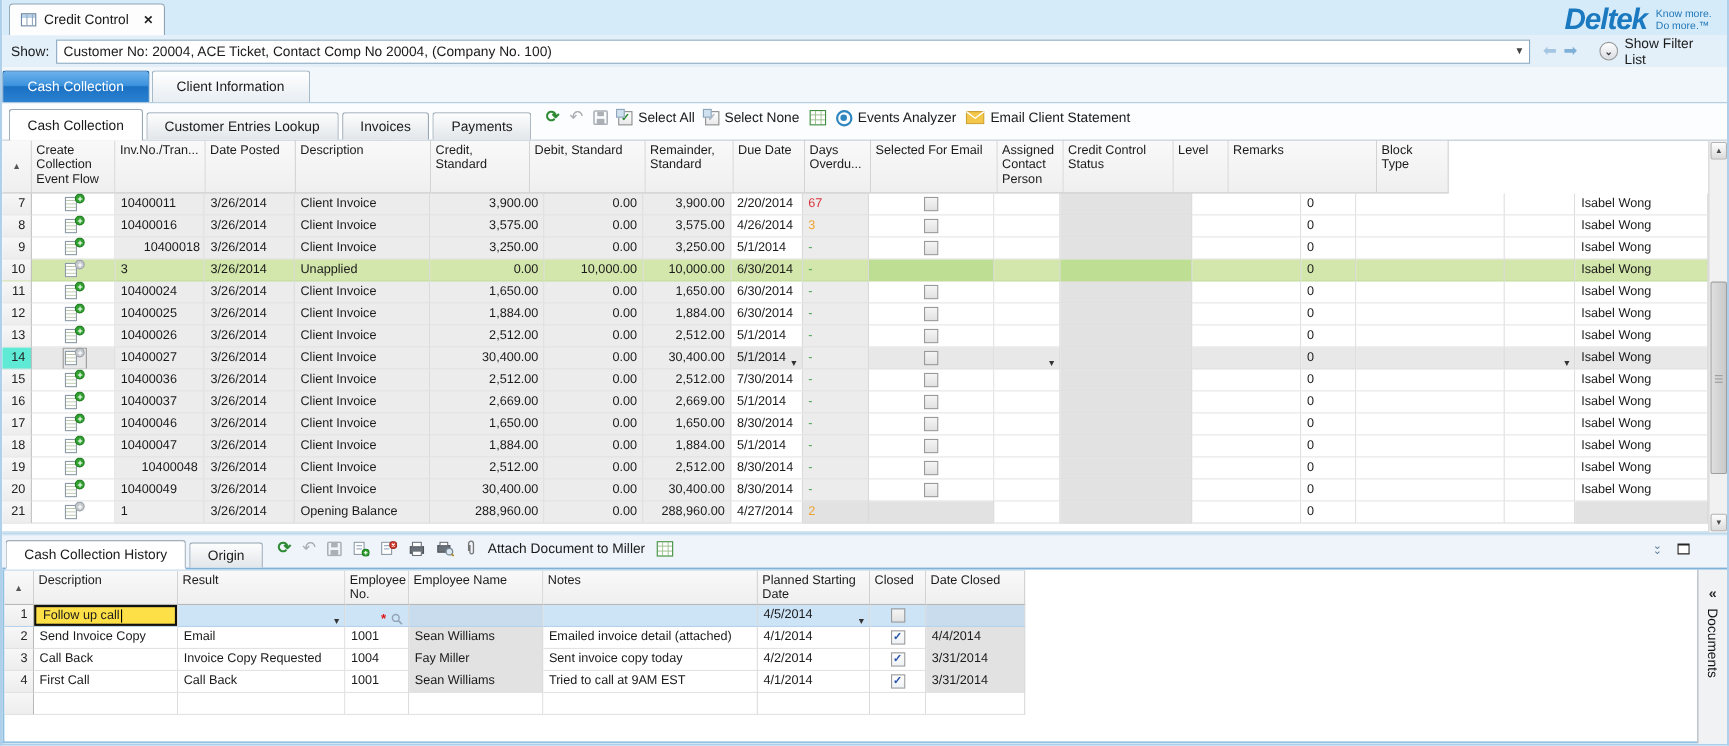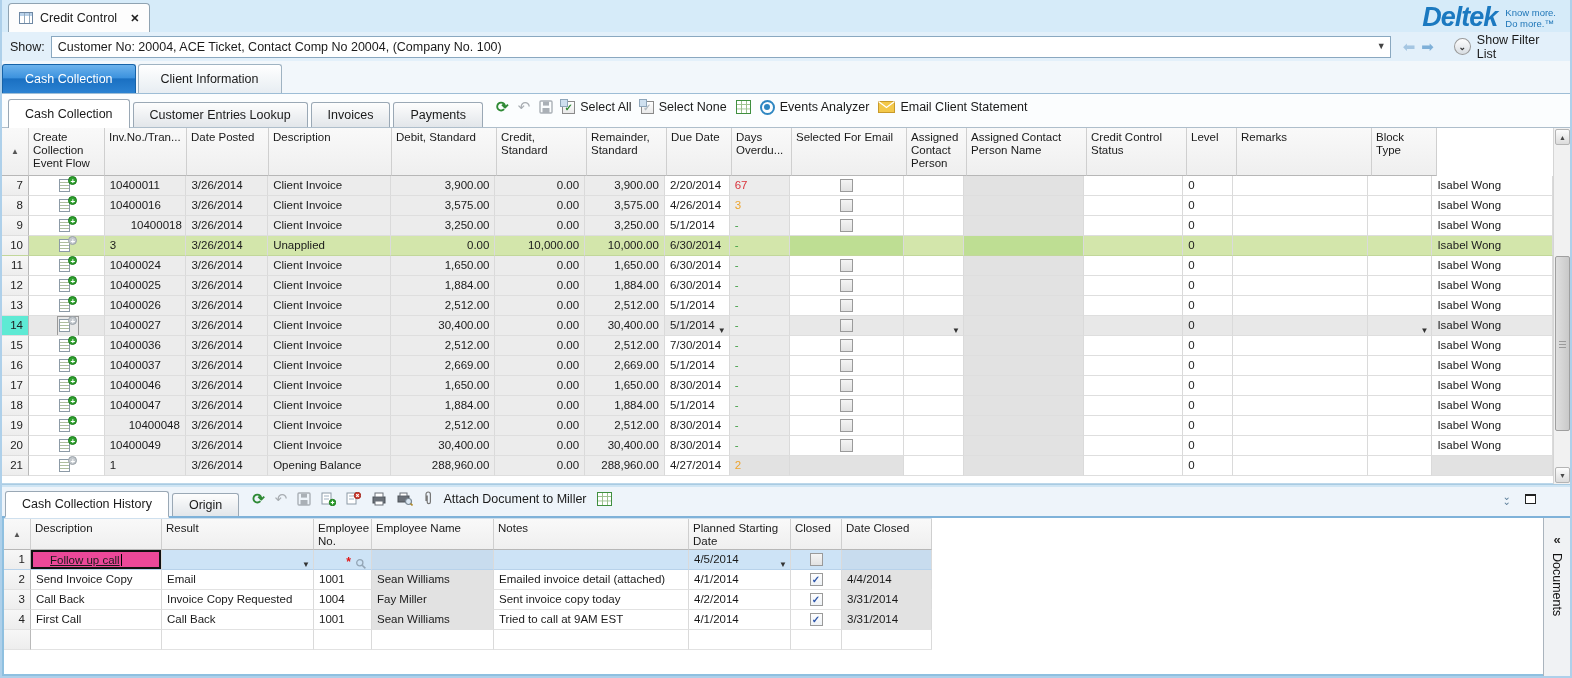--- a/index.html
+++ b/index.html
@@ -124,22 +124,22 @@
 
   .histarea { flex:1; display:flex; position:relative; background:#fff; }
   .histcontent { flex:1; border-left:2px solid #8fc0e0; border-bottom:2px solid #8fc0e0; background:#fff; overflow:hidden; }
   .hgrid { width:928px; }
   .hghead { display:flex; height:32px; border-top:1px solid #cfe0ee; }
   .hrow { display:flex; height:20px; }
   .hrow .cell { border-bottom:1px solid #e2e2e2; }
   .hrow.sel .cell { background:#cde3f6; border-bottom-color:#b8d2ea; }
   .hrow.sel .cell.rn { background:linear-gradient(#f7f7f7,#ededed); }
   .hrow.sel .cell.ro2 { background:#c8dcee; }
-  .editbox { position:absolute; left:0; top:0; right:0; bottom:0; background:#ec4899; border:2px solid #111;
-             display:flex; align-items:center; padding-left:17px;text-decoration:underline; }
+  .editbox { position:absolute; left:0; top:0; right:0; bottom:0; background:#fde047; border:2px solid #111;
+             display:flex; align-items:center; padding-left:6px; }
   .caret { width:1px; height:12px; background:#000; margin-left:1px; }
   .star { color:#e01616; font-weight:bold; font-size:12px; }
 
   
   .docstab { width:27px; background:#f0f2f4; border-left:1px solid #aab4bd; display:flex; flex-direction:column;
              align-items:center; padding-top:14px; gap:6px; flex:none; }
   .docstab .laq { font-size:13px; color:#2b2b2b; font-weight:bold; }
   .vtext { writing-mode:vertical-rl; font-size:12.5px; color:#111; }
 
   svg { display:block; }
@@ -223,28 +223,27 @@
   </div>
 
   <div class="gridwrap">
     <div class="grid">
       <div class="ghead" id="main-grid-head">
           <div class="hc num" style="width: 27px;">▲</div>
           <div class="hc" style="width: 76px;">Create Collection Event Flow</div>
           <div class="hc" style="width: 82px;">Inv.No./Tran...</div>
           <div class="hc" style="width: 82px;">Date Posted</div>
           <div class="hc" style="width: 123px;">Description</div>
+          <div class="hc" style="width: 90px;">Credit, Standard</div>
           <div class="hc" style="width: 105px;">Debit, Standard</div>
-          <div class="hc" style="width: 90px;">Credit, Standard</div>
           <div class="hc" style="width: 80px;">Remainder, Standard</div>
           <div class="hc" style="width: 65px;">Due Date</div>
           <div class="hc" style="width: 60px;">Days Overdu...</div>
           <div class="hc" style="width: 115px;">Selected For Email</div>
           <div class="hc" style="width: 60px;">Assigned Contact Person</div>
-          <div class="hc" style="width: 120px;">Assigned Contact Person Name</div>
           <div class="hc" style="width: 100px;">Credit Control Status</div>
           <div class="hc" style="width: 50px;">Level</div>
           <div class="hc" style="width: 135px;">Remarks</div>
           <div class="hc" style="width: 65px;">Block Type</div>
         </div>
       <div id="main-grid-body">
           <div class="grow ">
             <div class="cell rn" style="width: 27px;">7</div>
             <div class="cell w icoc ctr" style="width: 76px;">
               <span class="doci  ">

